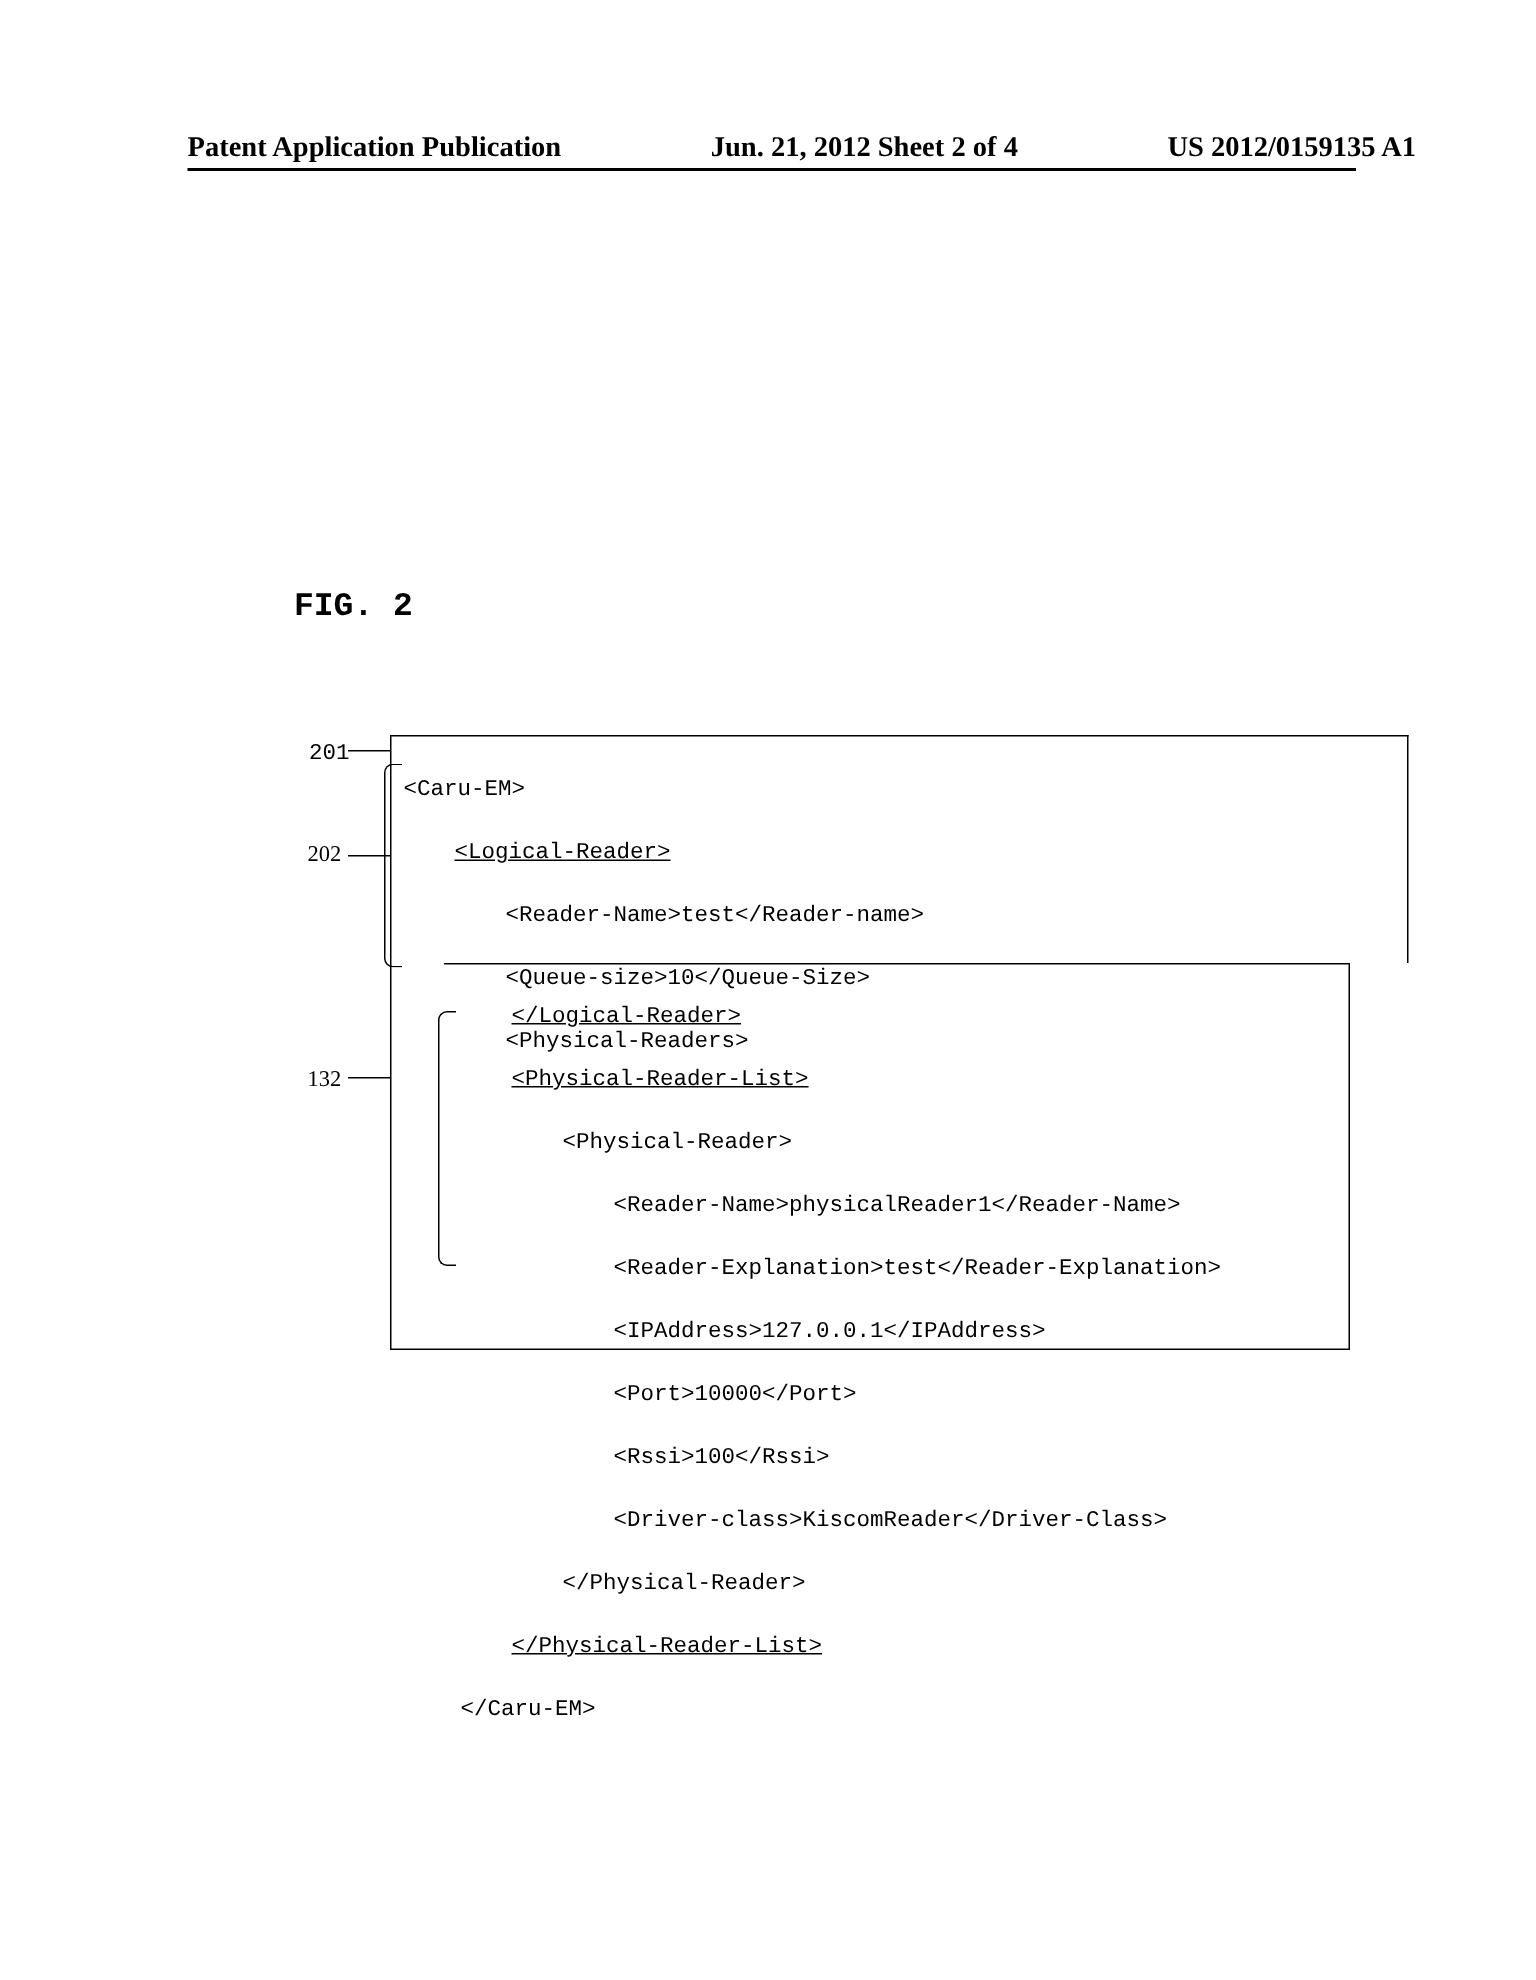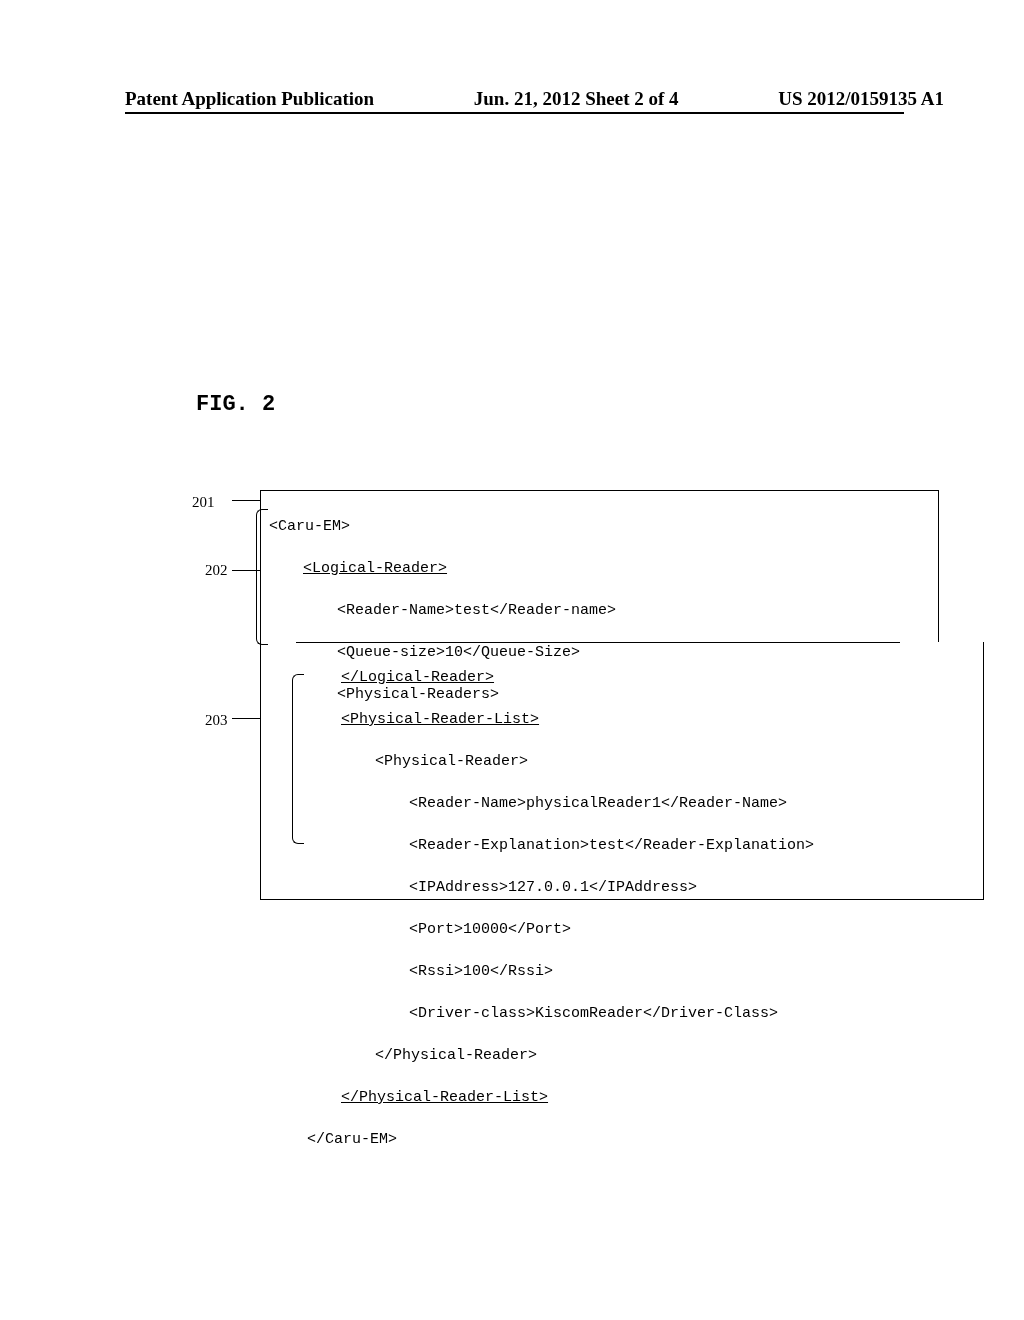--- a/index.html
+++ b/index.html
@@ -40,21 +40,22 @@
       font-size: 22px;
       font-weight: bold;
     }
     .ref-label {
       position: absolute;
       font-family: "Times New Roman", serif;
       font-size: 15px;
     }
     .ref-201 {
       top: 494px;
-      left: 192px;
+      left: 206px;
+      font-family: Liberation Mono, monospace;
     }
     .ref-202 {
       top: 562px;
       left: 205px;
     }
     .ref-203 {
       top: 712px;
       left: 205px;
     }
     .leader-line {
@@ -91,21 +92,21 @@
     .box-outer-top {
       top: 490px;
       left: 260px;
       width: 679px;
       height: 152px;
       border-bottom: none;
     }
     .box-outer-bottom {
       top: 642px;
       left: 260px;
-      width: 724px;
+      width: 640px;
       height: 258px;
       border-top: none;
       padding-left: 46px;
     }
     .inner-divider {
       position: absolute;
       top: 642px;
       left: 296px;
       width: 604px;
       border-top: 1.5px solid #000;
@@ -146,21 +147,21 @@
   <span>Patent Application Publication</span>
   <span>Jun. 21, 2012  Sheet 2 of 4</span>
   <span>US 2012/0159135 A1</span>
 </div>
 <div class="header-line"></div>
 
 <div class="fig-label">FIG. 2</div>
 
 <div class="ref-label ref-201">201</div>
 <div class="ref-label ref-202">202</div>
-<div class="ref-label ref-203">203</div>
+<div class="ref-label ref-203">132</div>
 
 <div class="leader-line line-201"></div>
 <div class="leader-line line-202"></div>
 <div class="leader-line line-203"></div>
 
 <div class="brace-202"></div>
 <div class="brace-203"></div>
 
 <div class="code-box box-outer-top">
 <span class="code-line">&lt;Caru-EM&gt;</span>

